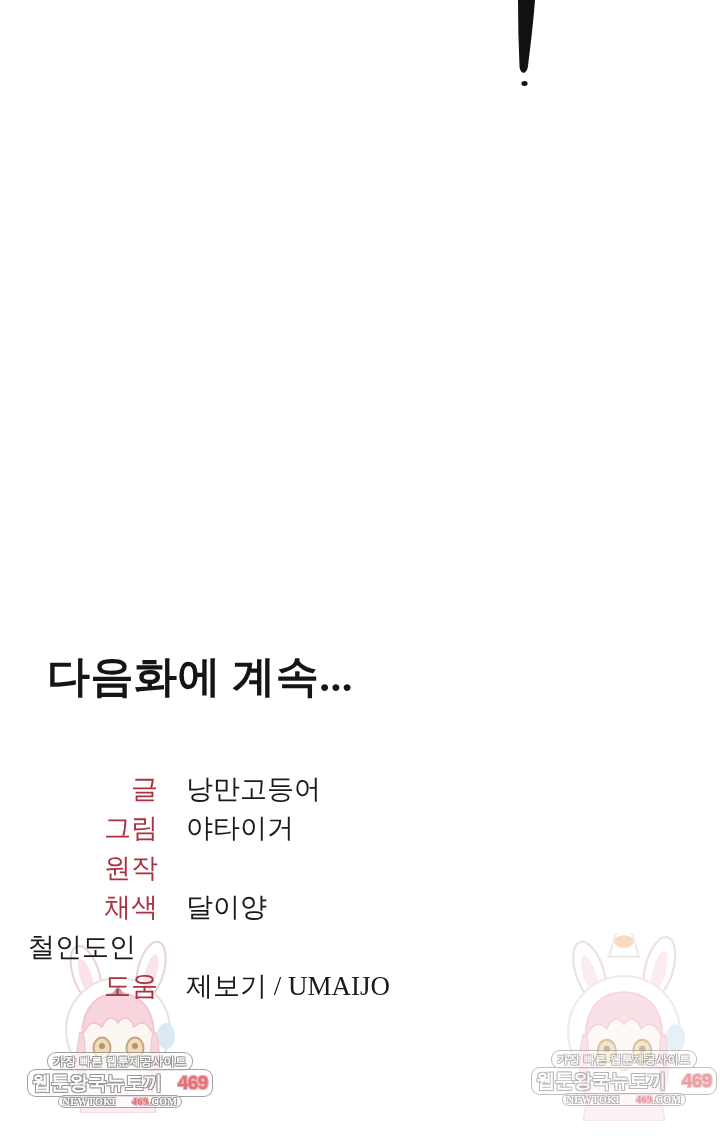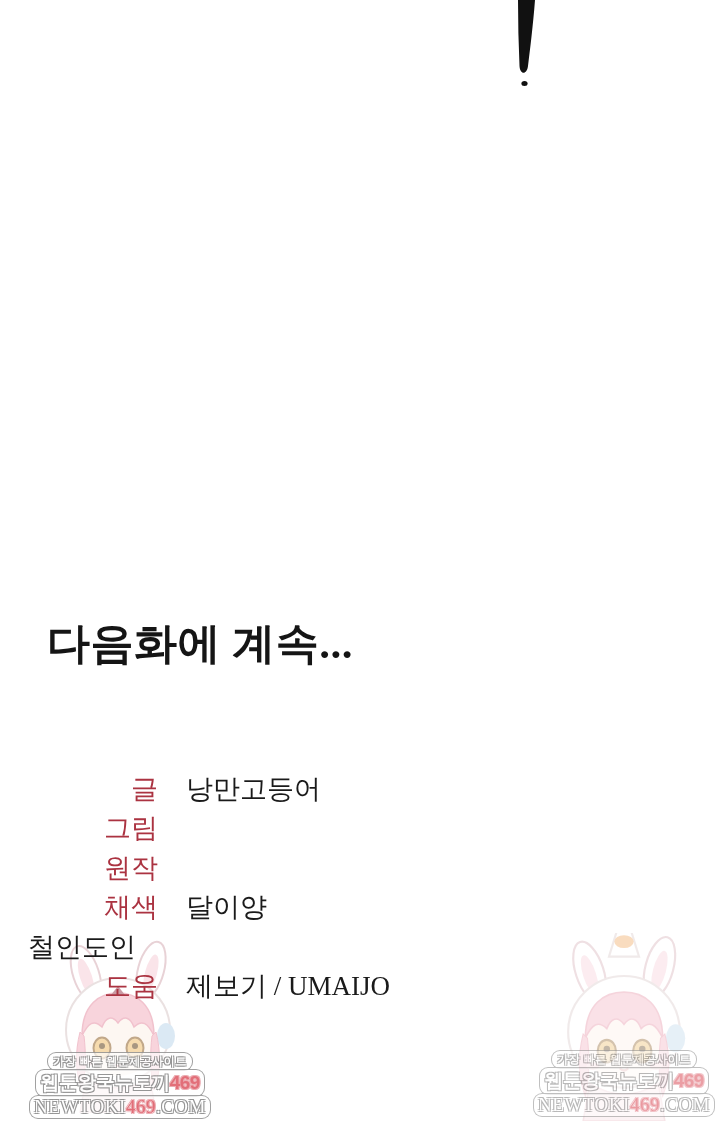--- a/index.html
+++ b/index.html
@@ -10,21 +10,21 @@
     position: relative;
     overflow: hidden;
   }
   .page { position: absolute; inset: 0; width: 720px; height: 1136px; background: #ffffff; }
 
   
   .ink-stroke { position: absolute; left: 515px; top: 0; width: 22px; height: 90px; z-index: 1; }
 
   
   .title {
-    position: absolute; left: 47px; top: 615px;
+    position: absolute; left: 47px; top: 648px;
     margin: 0; z-index: 2;
     font-size: 43px; font-weight: bold; color: #151515;
     letter-spacing: 0.5px; white-space: nowrap;
   }
 
   
   .credits { position: absolute; left: 0; top: 769px; width: 430px; z-index: 2; }
   .credit-row { display: flex; align-items: center; height: 39.5px; }
   .credit-role {
     width: 158px; text-align: right; flex: 0 0 158px;
@@ -63,27 +63,28 @@
     font-size: 11px; font-weight: bold; letter-spacing: 0.5px;
     padding: 1px 5px;
   }
   .badge-line2 {
     font-family: "Liberation Sans", "DejaVu Sans", sans-serif;
     font-size: 19px; font-weight: bold; letter-spacing: -0.5px;
     padding: 0 4px; margin-top: -2px;
   }
   .badge-line3 {
     font-family: "Liberation Serif", "DejaVu Serif", serif;
-    font-size: 19px; font-weight: normal; letter-spacing: 0.5px;
+    font-size: 10px; font-weight: bold; letter-spacing: 0.5px;
     padding: 0 4px; margin-top: -2px;
   }
   .accent-num {
     color: #e0636e;
     text-shadow: -1px -1px 0 #eba6ac, 1px -1px 0 #eba6ac,
                  -1px  1px 0 #eba6ac, 1px  1px 0 #eba6ac;
+    padding-left: 16px;
   }
 </style>
 </head>
 <body>
 
 <div class="page">
 
   <svg class="ink-stroke" viewBox="0 0 22 90" aria-hidden="true">
     <path d="M3,0 L20,0 C18,26 15,50 13,66 C12,75 5,75 4.5,66 C3.5,44 3,22 3,0 Z" fill="#111111"></path>
     <ellipse cx="9.5" cy="83.5" rx="3.1" ry="2.5" fill="#111111"></ellipse>
@@ -91,20 +92,21 @@
 
   <h1 class="title">다음화에 계속...</h1>
 
   <div class="credits">
     <div class="credit-row">
       <span class="credit-role">글</span>
       <span class="credit-name">낭만고등어</span>
     </div>
     <div class="credit-row">
       <span class="credit-role">그림</span>
+      <span class="credit-name">야타이거</span>
     </div>
     <div class="credit-row">
       <span class="credit-role">원작</span>
     </div>
     <div class="credit-row">
       <span class="credit-role">채색</span>
       <span class="credit-name">달이양</span>
     </div>
     <div class="credit-row">
       <span class="credit-name">철인도인</span>

